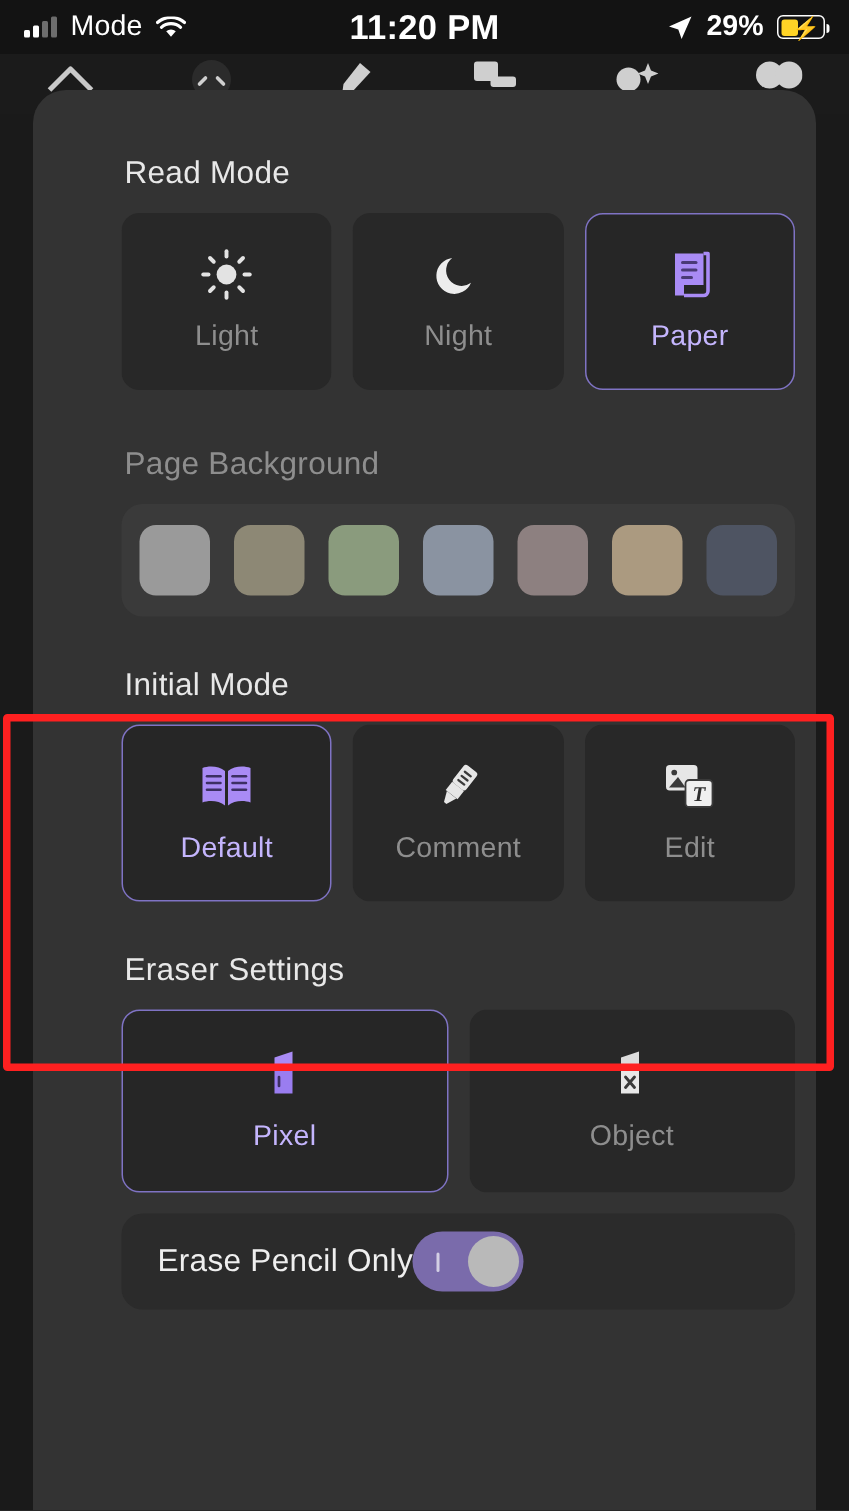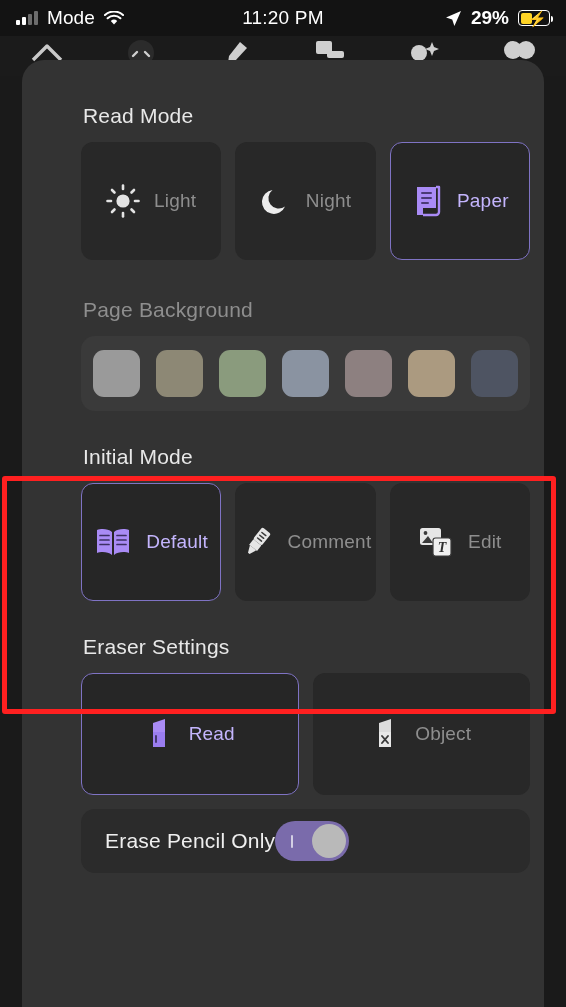--- a/index.html
+++ b/index.html
@@ -16,21 +16,21 @@
   .statusbar {
     position:absolute; top:0; left:0; width:566px; height:36px;
     background:#131313; color:#fff;
     display:flex; align-items:center;
     padding:0 16px;
     font-size:19px; font-weight:600;
     z-index:40;
   }
   .sb-left { display:flex; align-items:center; gap:9px; flex:1; }
   .sb-right { display:flex; align-items:center; gap:9px; flex:1; justify-content:flex-end; }
-  .sb-center { font-size:19px; font-weight:400; letter-spacing:.2px; }
+  .sb-center { font-size:23px; font-weight:700; letter-spacing:.2px; }
   .carrier { font-size:19px; font-weight:500; letter-spacing:.1px; }
 
   .sigbars { display:flex; align-items:flex-end; gap:2px; height:14px; }
   .sigbars i { display:block; width:4px; border-radius:1px; background:#6d6d6d; }
   .sigbars i.on { background:#fff; }
   .sigbars i:nth-child(1){ height:5px; }
   .sigbars i:nth-child(2){ height:8px; }
   .sigbars i:nth-child(3){ height:11px; }
   .sigbars i:nth-child(4){ height:14px; }
 
@@ -72,21 +72,21 @@
 
   .section-title {
     font-size:21px; color:#e8e8e8; font-weight:400;
     margin:0 0 14px 2px; letter-spacing:.2px;
   }
   .section-title.muted { color:#8e8e8e; }
 
   .row3 { display:flex; gap:14px; }
   .card {
     flex:1; height:118px; background:#282828; border-radius:12px;
-    display:flex; flex-direction:row; align-items:center; justify-content:center;
+    display:flex; flex-direction:column; align-items:center; justify-content:center;
     gap:14px; border:1px solid transparent;
   }
   .card.selected { border-color:#7f73c4; background:#262626; }
   .card .label { font-size:19px; color:#8e8e8e; letter-spacing:.2px; }
   .card.selected .label { color:#c4b5fd; }
   .card .ic { height:34px; display:flex; align-items:center; justify-content:center; }
 
   
   .tray {
     background:#3a3a3a; border-radius:14px; padding:14px 12px;
@@ -335,21 +335,21 @@
       <div class="row2">
 
         <div class="card selected">
           <span class="ic">
             <svg width="30" height="38" viewBox="0 0 30 38">
               <path d="M8 8 L20 4 V17 H8 Z" fill="#a98bf5"></path>
               <rect x="8" y="17" width="12" height="15" fill="#9a7df0"></rect>
               <path d="M11 21 V27" stroke="#3c2f63" stroke-width="1.8" stroke-linecap="round"></path>
             </svg>
           </span>
-          <span class="label">Read</span>
+          <span class="label">Pixel</span>
         </div>
 
         <div class="card">
           <span class="ic">
             <svg width="30" height="38" viewBox="0 0 30 38">
               <path d="M8 8 L20 4 V17 H8 Z" fill="#dcdcdc"></path>
               <rect x="8" y="17" width="12" height="15" fill="#e8e8e8"></rect>
               <path d="M11 21 L17 28 M17 21 L11 28" stroke="#3a3a3a" stroke-width="1.9" stroke-linecap="round"></path>
             </svg>
           </span>

